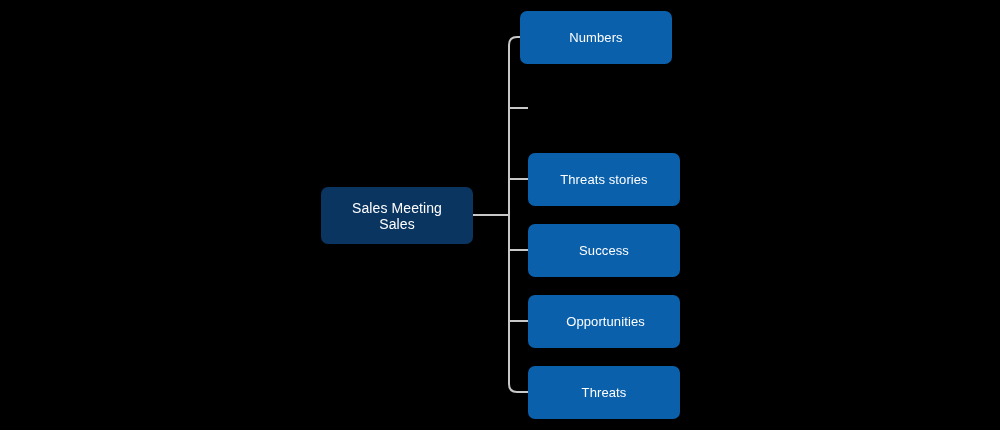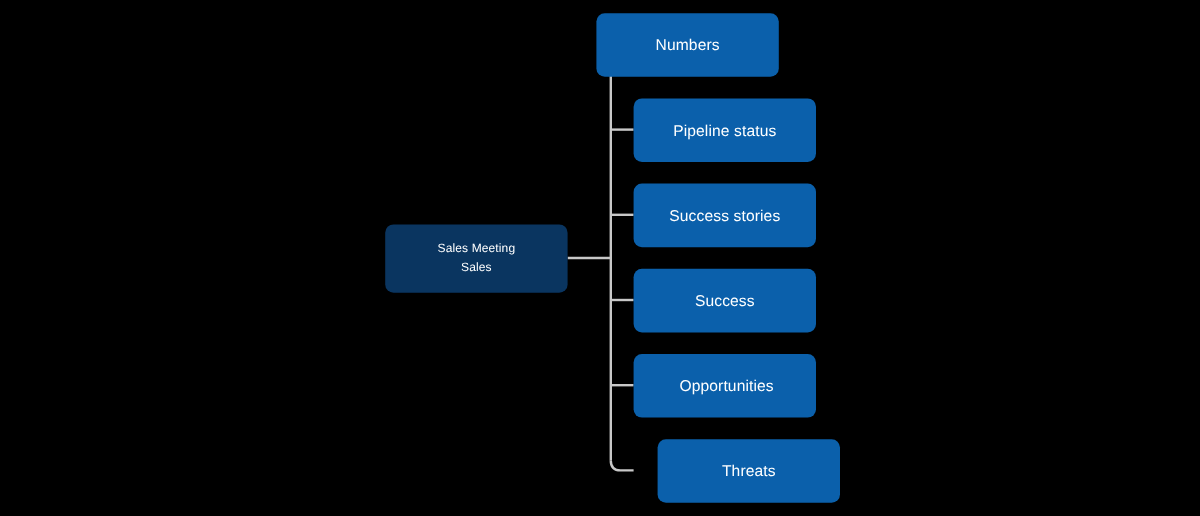--- a/index.html
+++ b/index.html
@@ -36,21 +36,21 @@
     text-align: center;
     color: #ffffff;
     font-size: 13px;
     line-height: 16px;
     letter-spacing: 0.1px;
     padding: 4px 10px;
     -webkit-font-smoothing: antialiased;
   }
   .node-root {
     background: #0a3560;
-    font-size: 10px;
+    font-size: 14px;
   }
   .node-child {
     background: #0b60ab;
   }
   .node-label {
     display: block;
     width: 100%;
   }
 </style>
 </head>
@@ -73,37 +73,34 @@
       <path d="M509,321 L528,321"></path>
 
       <path d="M509,384 Q509,392 517,392 L528,392"></path>
     </g>
   </svg>
 
   <div class="node node-root" style="left:321px; top:187px; width:152px; height:57px;">
     <span class="node-label"><span>Sales Meeting</span><br><span>Sales</span></span>
   </div>
 
-  <div class="node node-child" style="left:497px; top:11px; width:152px; height:53px;">
+  <div class="node node-child" style="left:520px; top:11px; width:152px; height:53px;">
     <span class="node-label">Numbers</span>
   </div>
 
-  <div class="node node-child" style="left:528px; top:82px; width:152px; height:53px;">
-    <span class="node-label">Pipeline status</span>
-  </div>
 
   <div class="node node-child" style="left:528px; top:153px; width:152px; height:53px;">
-    <span class="node-label">Success stories</span>
+    <span class="node-label">Threats stories</span>
   </div>
 
   <div class="node node-child" style="left:528px; top:224px; width:152px; height:53px;">
     <span class="node-label">Success</span>
   </div>
 
   <div class="node node-child" style="left:528px; top:295px; width:152px; height:53px;padding-left:13px;">
     <span class="node-label">Opportunities</span>
   </div>
 
-  <div class="node node-child" style="left:528px; top:366px; width:152px; height:53px;margin-left:20px;">
+  <div class="node node-child" style="left:528px; top:366px; width:152px; height:53px;">
     <span class="node-label">Threats</span>
   </div>
 
 </div>
 
 </body></html>

